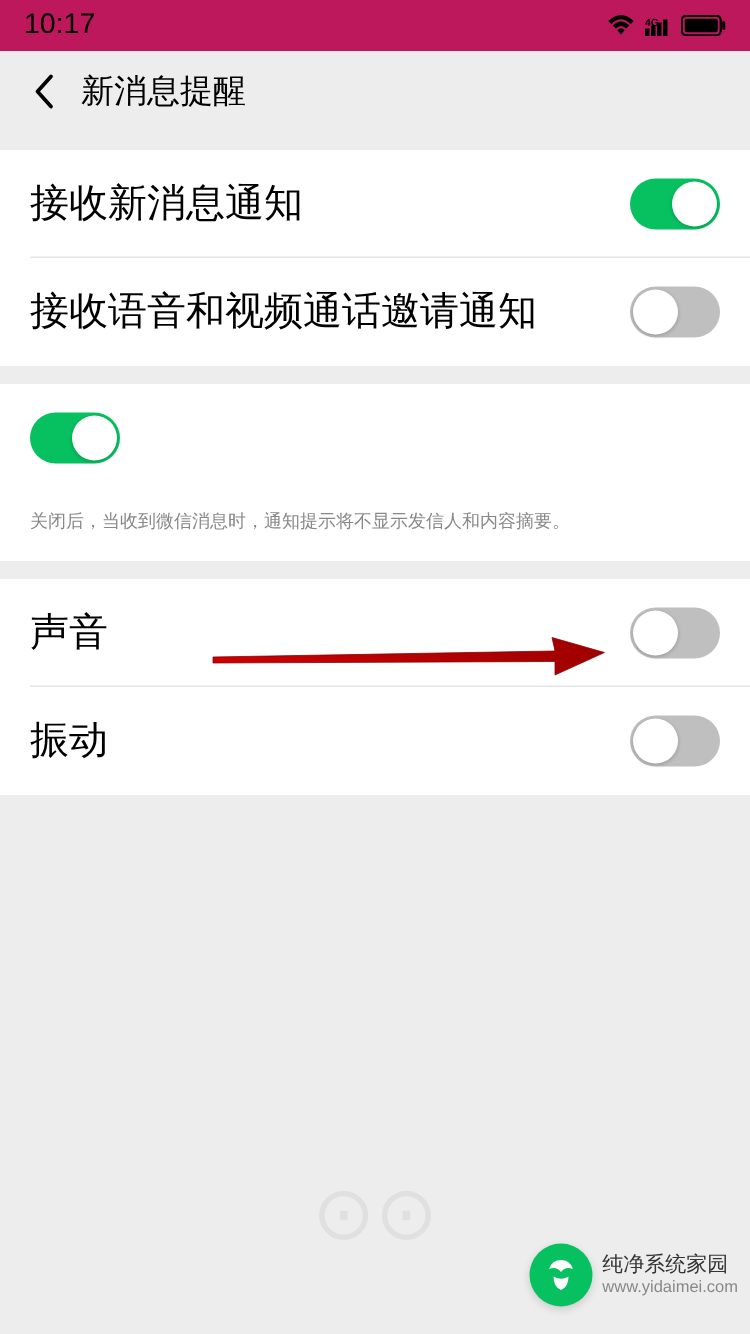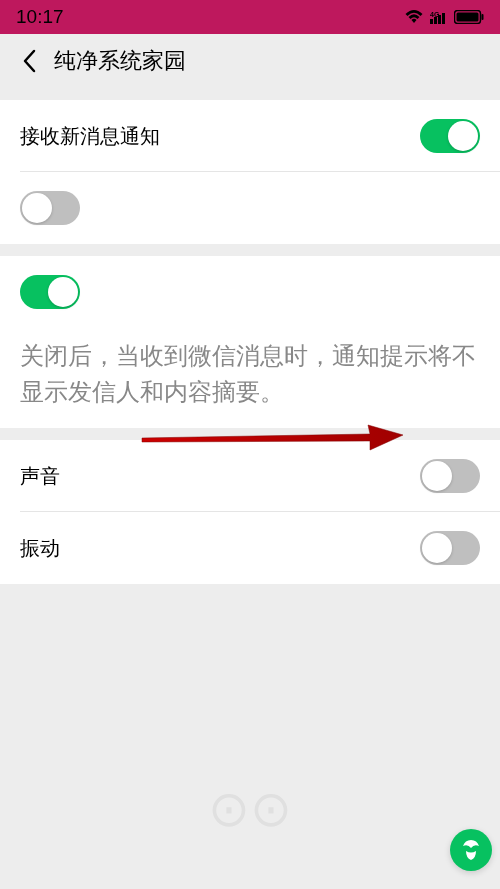--- a/index.html
+++ b/index.html
@@ -66,28 +66,28 @@
     .list-item:not(.no-border)::after {
       content: "";
       position: absolute;
       left: 20px;
       right: 0;
       bottom: 0;
       height: 1px;
       background: #e5e5e5;
     }
     .item-label {
-      font-size: 20px;
+      font-size: 26px;
       color: #000;
       line-height: 1.3;
     }
     .item-desc {
       background: #fff;
       padding: 10px 20px 18px 20px;
-      font-size: 24px;
+      font-size: 12px;
       color: #888;
       line-height: 1.5;
     }
     .toggle {
       width: 60px;
       height: 34px;
       border-radius: 17px;
       position: relative;
       cursor: pointer;
       flex-shrink: 0;
@@ -183,32 +183,33 @@
       </svg>
   </div>
 </div>
 
 <div class="header">
   <div class="back-btn">
     <svg width="14" height="24" viewBox="0 0 14 24">
         <path d="M12 2 L3 12 L12 22" stroke="#000" stroke-width="2.5" fill="none" stroke-linecap="round" stroke-linejoin="round"></path>
       </svg>
   </div>
-  <span class="header-title">纯净系统家园</span>
+  <span class="header-title">新消息提醒</span>
 </div>
 
 <div class="section-gap"></div>
 
 <div class="list-item">
   <span class="item-label">接收新消息通知</span>
   <div class="toggle on">
       <div class="toggle-thumb"></div>
     </div>
 </div>
 <div class="list-item no-border">
+  <span class="item-label">接收语音和视频通话邀请通知</span>
   <div class="toggle off">
       <div class="toggle-thumb"></div>
     </div>
 </div>
 
 <div class="section-gap"></div>
 
 <div class="list-item no-border">
   <div class="toggle on">
       <div class="toggle-thumb"></div>
@@ -242,13 +243,17 @@
 </svg>
 
 <div class="faint-watermark">⊙⊙</div>
 
 <div class="watermark">
   <div class="watermark-logo">
     <svg width="26" height="26" viewBox="0 0 26 26">
         <path d="M13 3 Q7 3 5 9 Q10 7 13 11 Q16 7 21 9 Q19 3 13 3 M8 14 Q8 21 13 23 Q18 21 18 14 Q13 17 8 14" fill="#fff"></path>
       </svg>
   </div>
+  <div class="watermark-text">
+    <span>纯净系统家园</span>
+    <span class="watermark-url">www.yidaimei.com</span>
+  </div>
 </div>
 
 </body></html>

